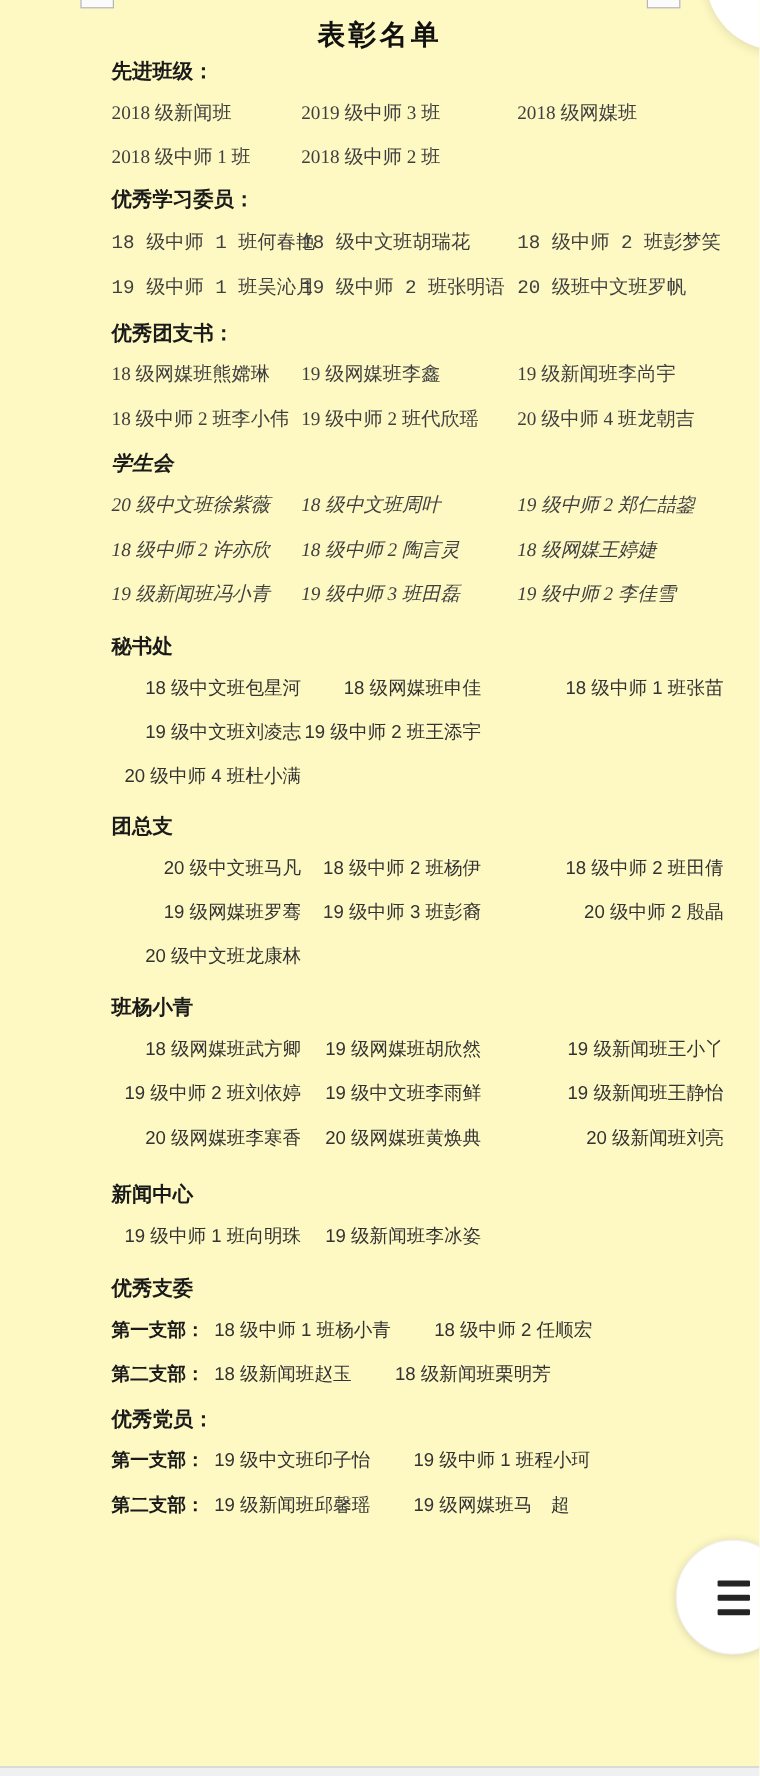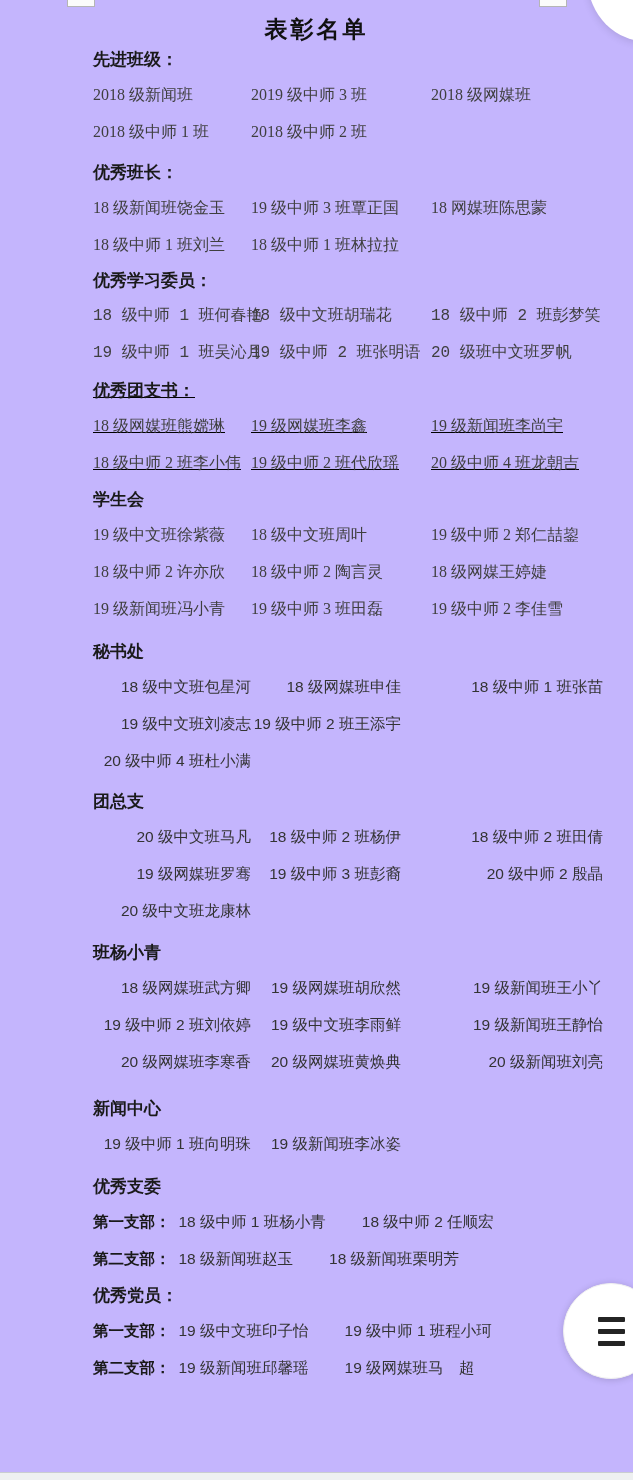--- a/index.html
+++ b/index.html
@@ -1,19 +1,19 @@
 <!DOCTYPE html>
 <html><head>
 <meta charset="utf-8">
 <style>
   html,body{margin:0;padding:0;background:#ffffff;}
   .page{
     position:relative;
     width:633px;height:1480px;
-    background:#c4b5fd;
+    background:#fef9c3;
     overflow:hidden;
     font-family:"Liberation Serif","DejaVu Serif",serif;
   }
   
   .edge-mark{
     position:absolute;top:-4px;height:9px;width:26px;
     background:#fbfbfb;border:1px solid #b5b5b5;
   }
   .edge-mark.left{left:67px;}
   .edge-mark.right{left:539px;}
@@ -92,62 +92,50 @@
         <div class="row">
           <span class="cell c0">2018 级新闻班</span>
           <span class="cell c1">2019 级中师 3 班</span>
           <span class="cell c2">2018 级网媒班</span>
         </div>
         <div class="row">
           <span class="cell c0">2018 级中师 1 班</span>
           <span class="cell c1">2018 级中师 2 班</span>
         </div>
       </section>
-      <section class="sec" style="margin-top: 18px;">
-        <h2 class="sec-h">优秀班长：</h2>
-        <div class="row">
-          <span class="cell c0">18 级新闻班饶金玉</span>
-          <span class="cell c1">19 级中师 3 班覃正国</span>
-          <span class="cell c2">18 网媒班陈思蒙</span>
-        </div>
-        <div class="row">
-          <span class="cell c0">18 级中师 1 班刘兰</span>
-          <span class="cell c1">18 级中师 1 班林拉拉</span>
-        </div>
-      </section>
       <section class="sec" style="margin-top: 6px; font-family: Liberation Mono, monospace;">
         <h2 class="sec-h">优秀学习委员：</h2>
         <div class="row">
           <span class="cell c0">18 级中师 1 班何春艳</span>
           <span class="cell c1">18 级中文班胡瑞花</span>
           <span class="cell c2">18 级中师 2 班彭梦笑</span>
         </div>
         <div class="row">
           <span class="cell c0">19 级中师 1 班吴沁月</span>
           <span class="cell c1">19 级中师 2 班张明语</span>
           <span class="cell c2">20 级班中文班罗帆</span>
         </div>
       </section>
-      <section class="sec" style="margin-top: 6px; text-decoration: underline;">
+      <section class="sec" style="margin-top: 6px;">
         <h2 class="sec-h">优秀团支书：</h2>
         <div class="row">
           <span class="cell c0">18 级网媒班熊嫦琳</span>
           <span class="cell c1">19 级网媒班李鑫</span>
           <span class="cell c2">19 级新闻班李尚宇</span>
         </div>
         <div class="row">
           <span class="cell c0">18 级中师 2 班李小伟</span>
           <span class="cell c1">19 级中师 2 班代欣瑶</span>
           <span class="cell c2">20 级中师 4 班龙朝吉</span>
         </div>
       </section>
-      <section class="sec" style="margin-top: 0px;">
+      <section class="sec" style="margin-top: 0px; font-style: italic;">
         <h2 class="sec-h">学生会</h2>
         <div class="row">
-          <span class="cell c0">19 级中文班徐紫薇</span>
+          <span class="cell c0">20 级中文班徐紫薇</span>
           <span class="cell c1">18 级中文班周叶</span>
           <span class="cell c2">19 级中师 2 郑仁喆鋆</span>
         </div>
         <div class="row">
           <span class="cell c0">18 级中师 2 许亦欣</span>
           <span class="cell c1">18 级中师 2 陶言灵</span>
           <span class="cell c2">18 级网媒王婷婕</span>
         </div>
         <div class="row">
           <span class="cell c0">19 级新闻班冯小青</span>

